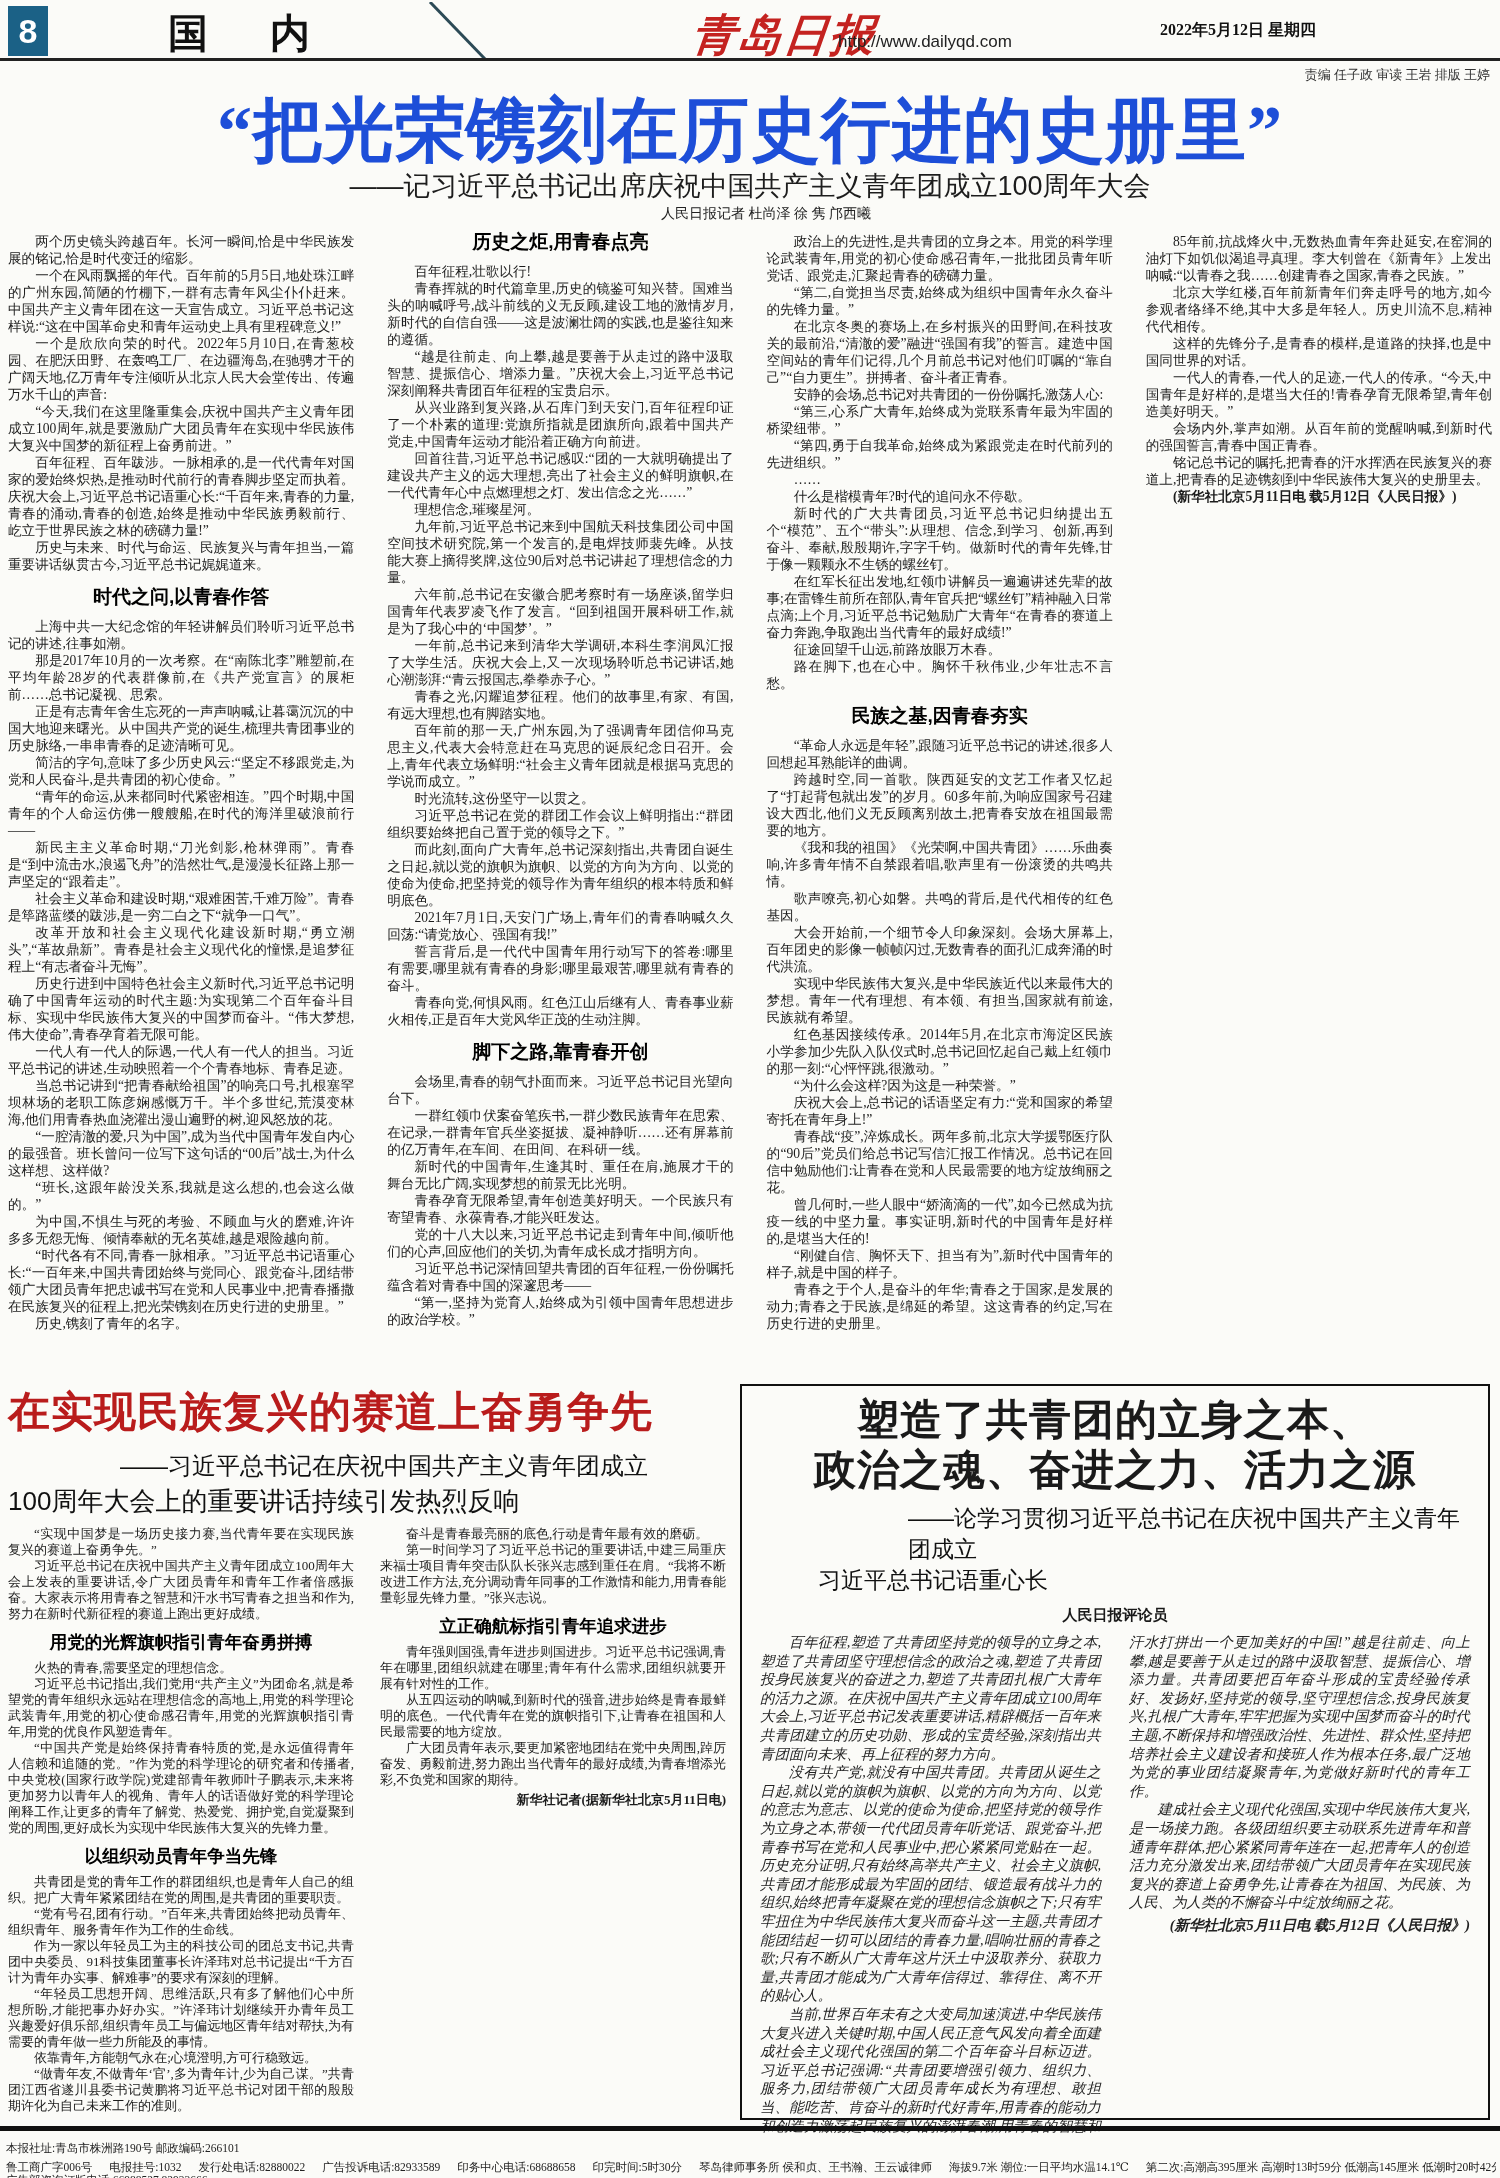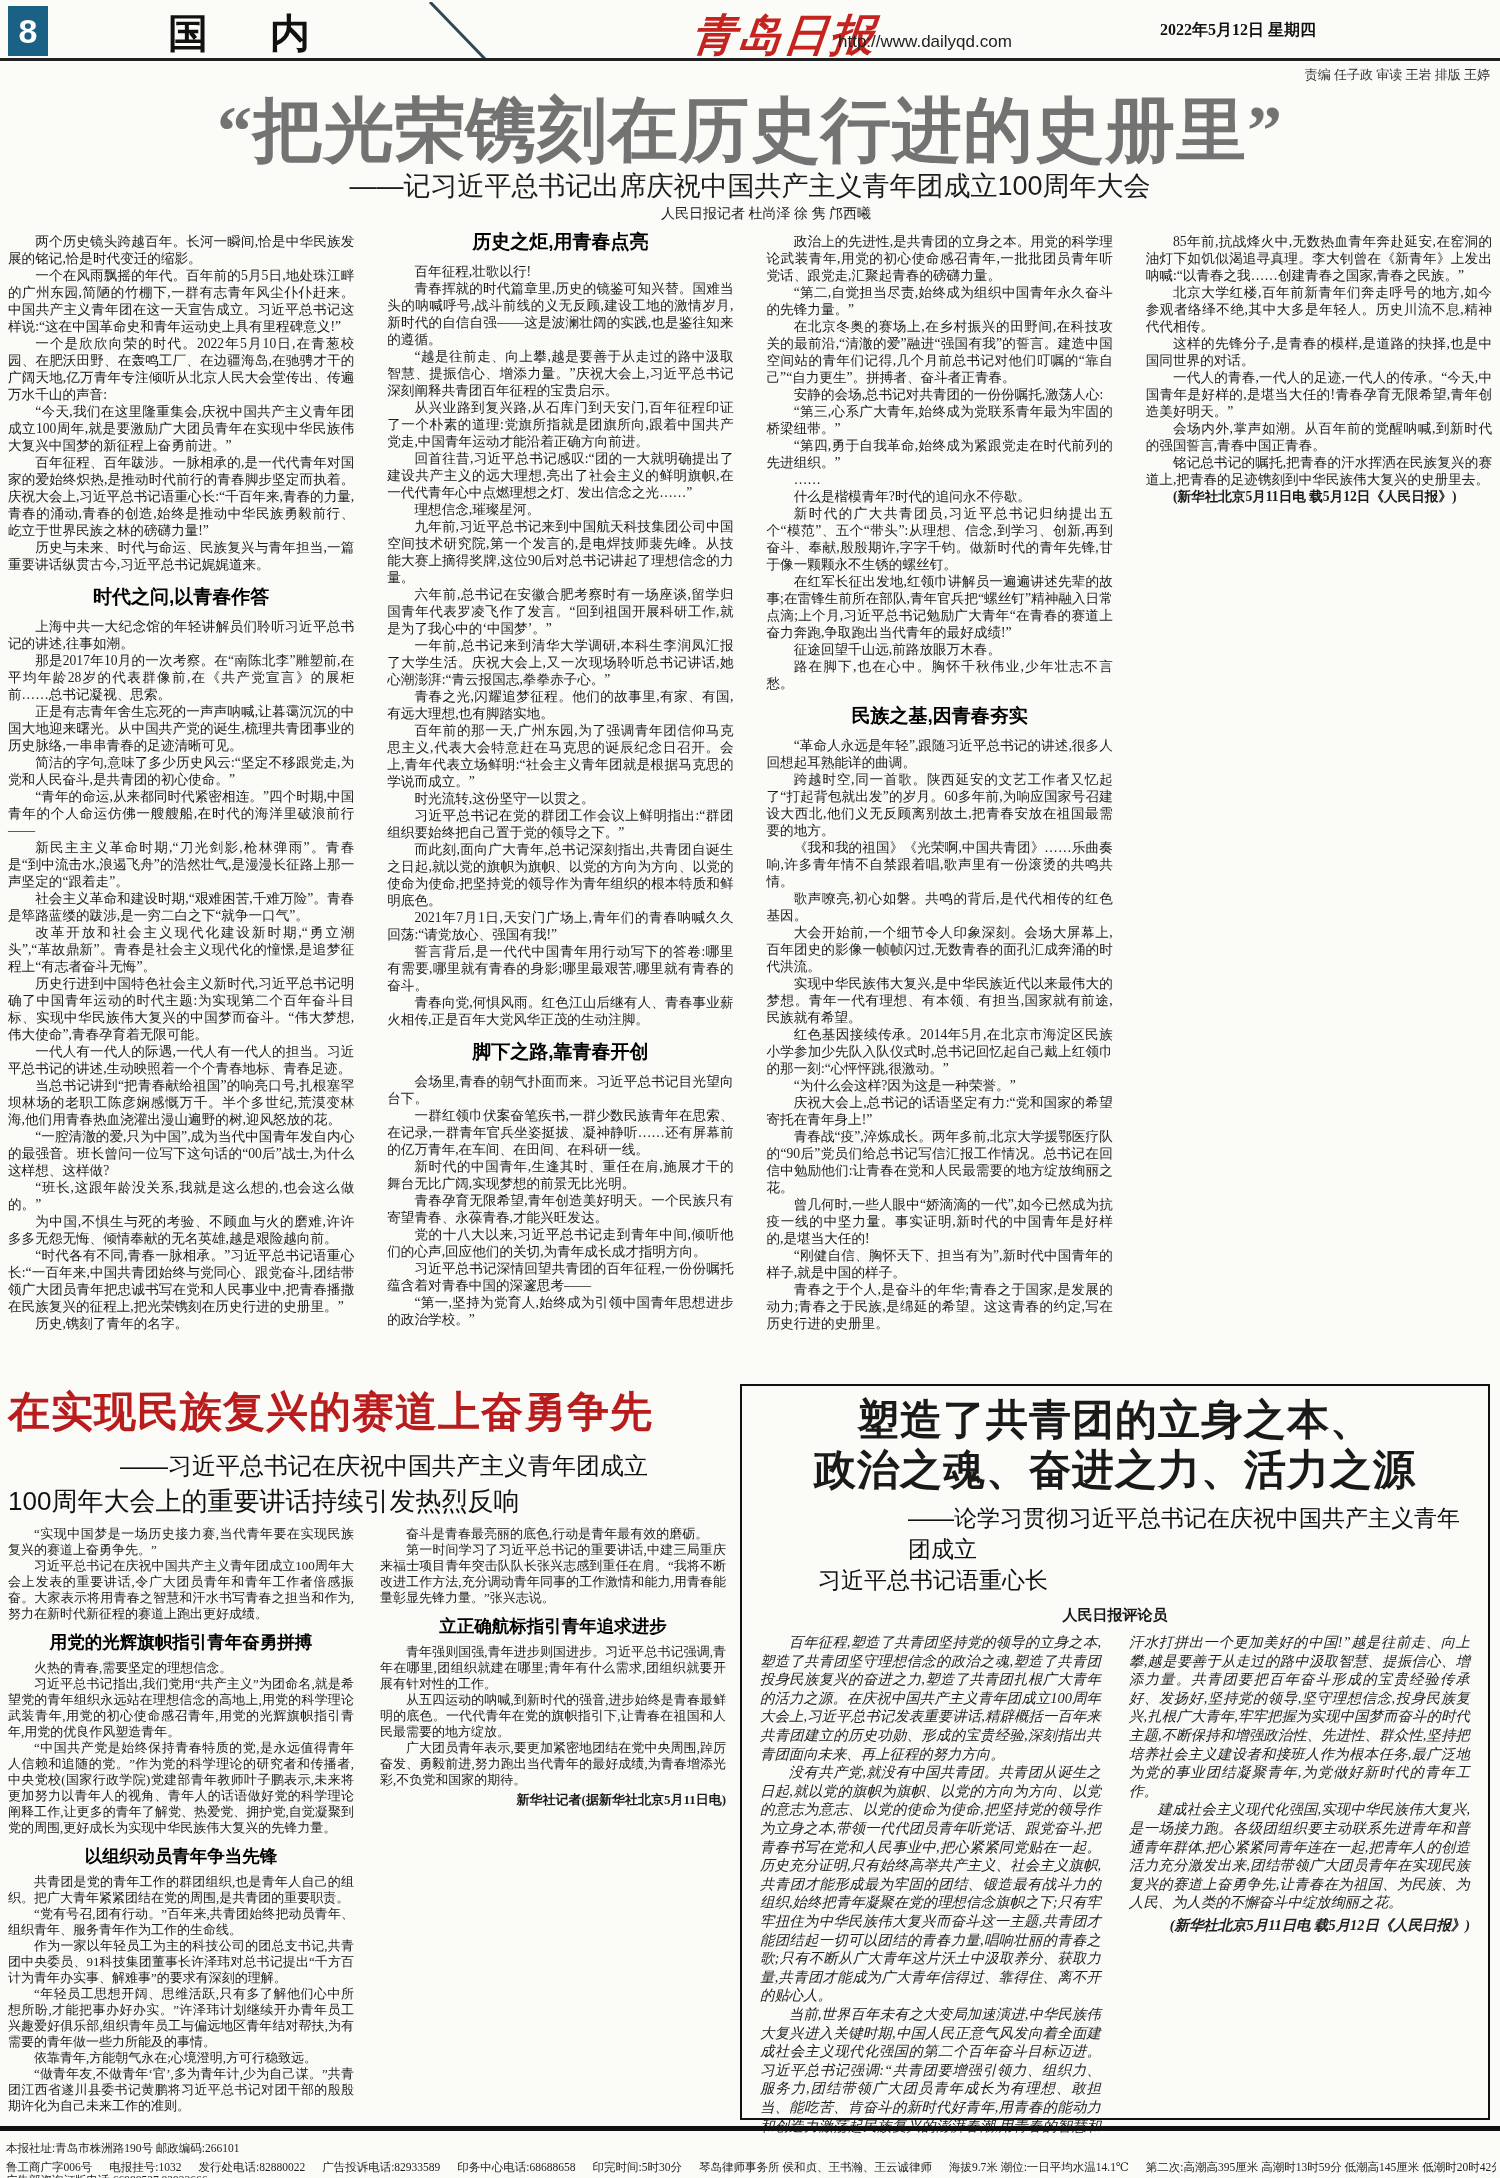--- a/index.html
+++ b/index.html
@@ -11,21 +11,21 @@
   .hdr-section{position:absolute;left:168px;top:6px;font-size:40px;font-weight:900;letter-spacing:26px;color:#111;}
   .hdr-diag{position:absolute;left:428px;top:2px;width:60px;height:60px;}
   .hdr-logo{position:absolute;left:692px;top:6px;font-size:44px;font-weight:900;color:#c42320;
         font-style:italic;transform:skewX(-6deg);letter-spacing:2px;}
   .hdr-url{position:absolute;left:838px;top:32px;font-size:17px;color:#222;font-family:"Liberation Sans",sans-serif;}
   .hdr-date{position:absolute;left:1160px;top:20px;font-size:16px;font-weight:bold;color:#111;}
   .hdr-rule{position:absolute;left:0;top:58px;width:1500px;height:3px;background:#222;}
   .hdr-editors{position:absolute;right:10px;top:66px;font-size:13px;color:#333;}
   
   .main-headline{position:absolute;left:0;top:84px;width:1500px;text-align:center;font-size:70px;
-        font-weight:900;color:#737373;letter-spacing:1px;white-space:nowrap;}
+        font-weight:900;color:#1d4ed8;letter-spacing:1px;white-space:nowrap;}
   .main-subtitle{position:absolute;left:0;top:168px;width:1500px;text-align:center;font-size:27px;color:#1d1d1d;
         font-family:"Liberation Sans",sans-serif;}
   .main-byline{position:absolute;left:0;top:205px;width:1500px;text-align:center;font-size:14px;font-weight:normal;color:#222;padding-left:16px;}
   
   .main-body{position:absolute;left:8px;top:233px;width:1484px;height:1112px;
         column-count:4;column-gap:33px;column-fill:auto;
         font-size:13.6px;line-height:17px;text-align:justify;color:#1c1c1c;}
   .para{margin:0;text-indent:2em;}
   .sub-head{font-family:"Liberation Sans",sans-serif;font-weight:700;font-size:19px;text-align:center;
         margin:15px 0 13px;text-indent:0;color:#000;}

